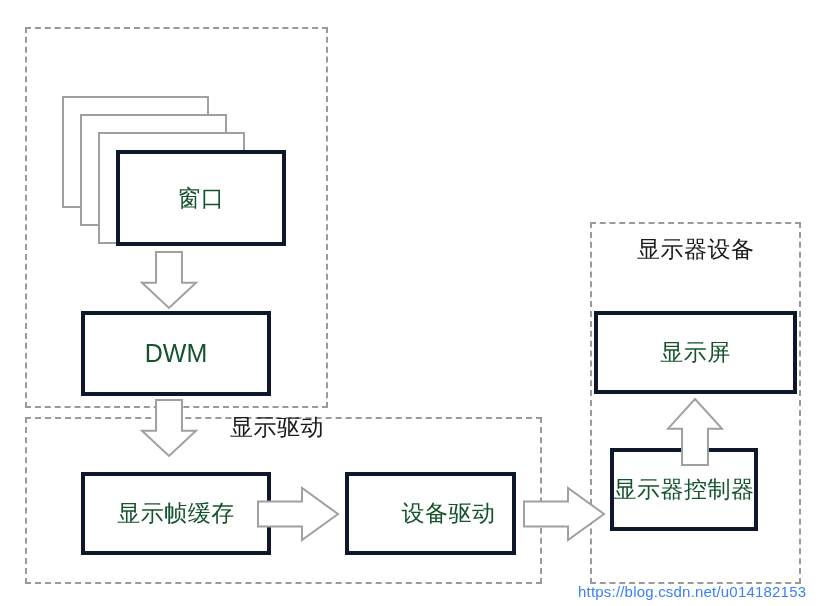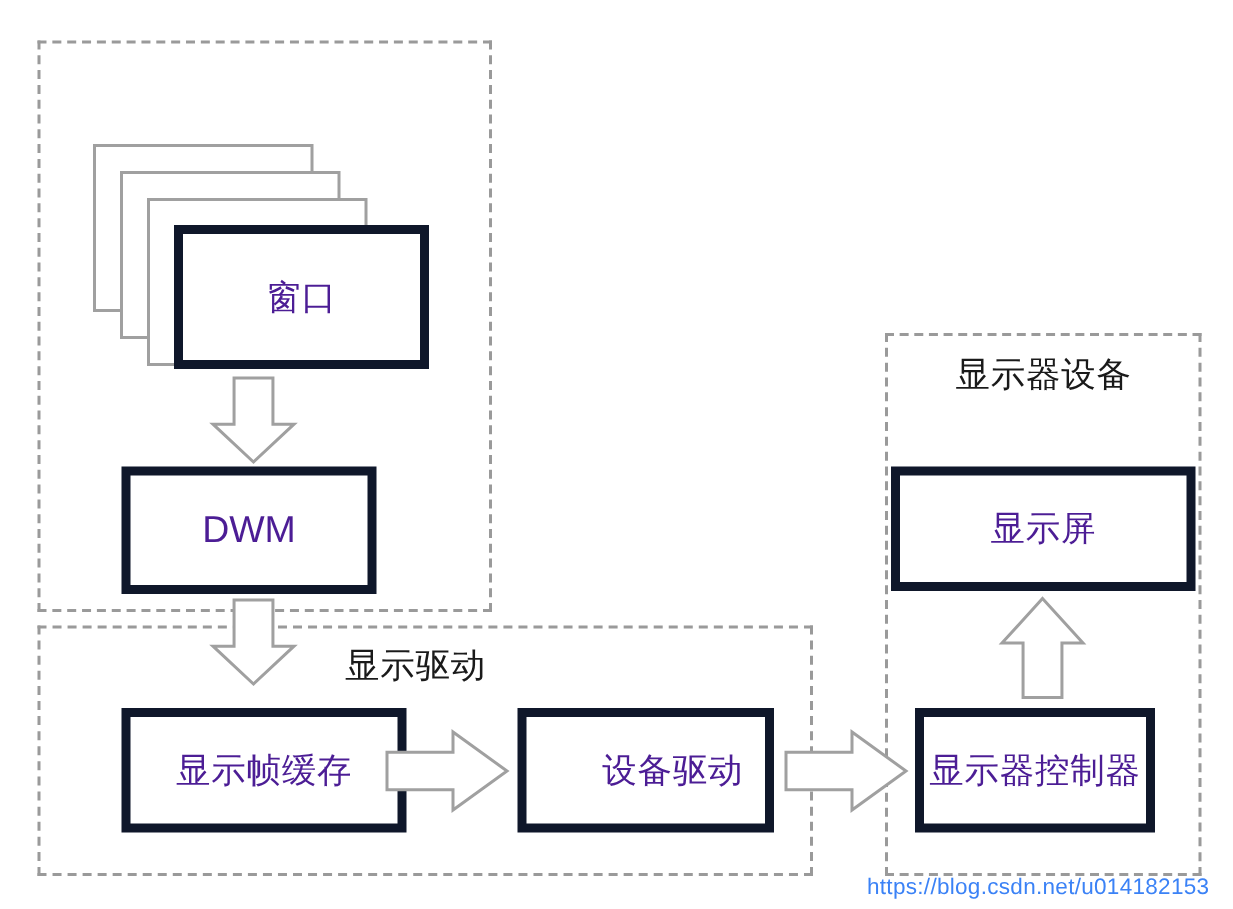--- a/index.html
+++ b/index.html
@@ -28,26 +28,26 @@
     position: absolute;
     color: #1a1a1a;
     font-size: 23px;
     line-height: 1;
     white-space: nowrap;
     letter-spacing: 0.5px;
   }
   .node {
     position: absolute;
     box-sizing: border-box;
-    border: 6px solid #0f172a;
+    border: 4px solid #0f172a;
     background: #ffffff;
     display: flex;
     align-items: center;
     justify-content: center;
-    color: #4c1d95;
+    color: #14532d;
     font-size: 23px;
     letter-spacing: 0.5px;
     white-space: nowrap;
   }
   .node.latin { font-size: 25px; letter-spacing: 0px; }
   .stack-shell {
     position: absolute;
     box-sizing: border-box;
     border: 2px solid #a0a0a0;
     background: #ffffff;
@@ -72,40 +72,40 @@
   }
 </style>
 </head>
 <body>
 
 <div id="canvas">
 
   <div class="group-box" style="left: 25px; top: 27px; width: 303px; height: 381px;"></div>
 
   <div class="group-box" style="left: 25px; top: 417px; width: 517px; height: 167px;"></div>
-  <div class="group-title" style="left: 230px; top: 432px;">显示驱动</div>
+  <div class="group-title" style="left: 230px; top: 416px;">显示驱动</div>
 
   <div class="group-box" style="left: 590px; top: 222px; width: 211px; height: 362px;"></div>
   <div class="group-title" style="left: 637px; top: 238px;">显示器设备</div>
 
   <div class="stack-shell" style="left: 62px; top: 96px; width: 147px; height: 112px;"></div>
   <div class="stack-shell" style="left: 80px; top: 114px; width: 147px; height: 112px;"></div>
   <div class="stack-shell" style="left: 98px; top: 132px; width: 147px; height: 112px;"></div>
 
   <div class="node" style="left: 116px; top: 150px; width: 170px; height: 96px;">窗口</div>
 
-  <div class="node latin" style="left: 81px; top: 311px; width: 170px; height: 85px;">DWM</div>
+  <div class="node latin" style="left: 81px; top: 311px; width: 190px; height: 85px;">DWM</div>
 
   <div class="node" style="left: 81px; top: 472px; width: 190px; height: 83px;">显示帧缓存</div>
 
   <div class="node" style="left: 345px; top: 472px; width: 171px; height: 83px; padding-left: 36px;">设备驱动</div>
 
   <div class="node" style="left: 594px; top: 311px; width: 203px; height: 83px;">显示屏</div>
 
-  <div class="node" style="left: 610px; top: 472px; width: 160px; height: 83px;">显示器控制器</div>
+  <div class="node" style="left: 610px; top: 448px; width: 148px; height: 83px;">显示器控制器</div>
 
   <svg class="arrow-svg" width="54" height="56" viewBox="0 0 54 56" style="left: 142px; top: 252px;">
       <polygon points="14.040000000000001,0 39.96,0 39.96,30.8 54,30.8 27,56 0,30.8 14.040000000000001,30.8"></polygon>
     </svg>
   <svg class="arrow-svg" width="54" height="56" viewBox="0 0 54 56" style="left: 142px; top: 400px;">
       <polygon points="14.040000000000001,0 39.96,0 39.96,30.8 54,30.8 27,56 0,30.8 14.040000000000001,30.8"></polygon>
     </svg>
   <svg class="arrow-svg" width="80" height="52" viewBox="0 0 80 52" style="left: 258px; top: 488px;">
       <polygon points="0,13.52 44,13.52 44,0 80,26 44,52 44,38.480000000000004 0,38.480000000000004"></polygon>
     </svg>

